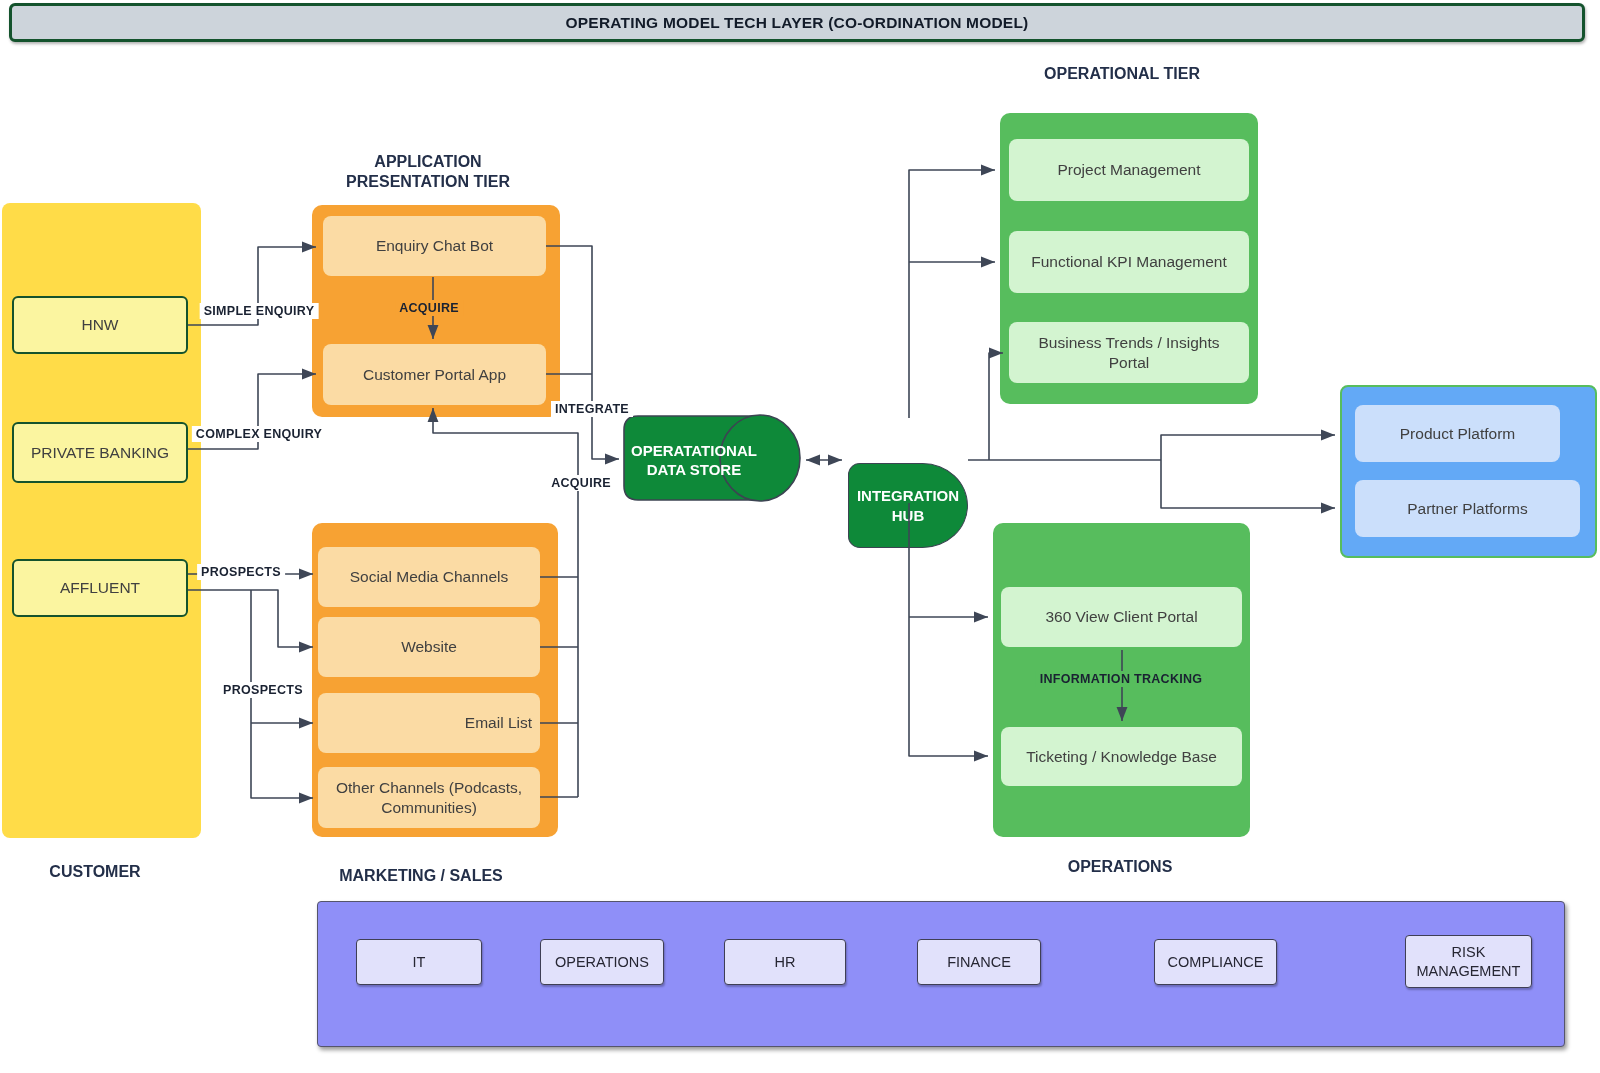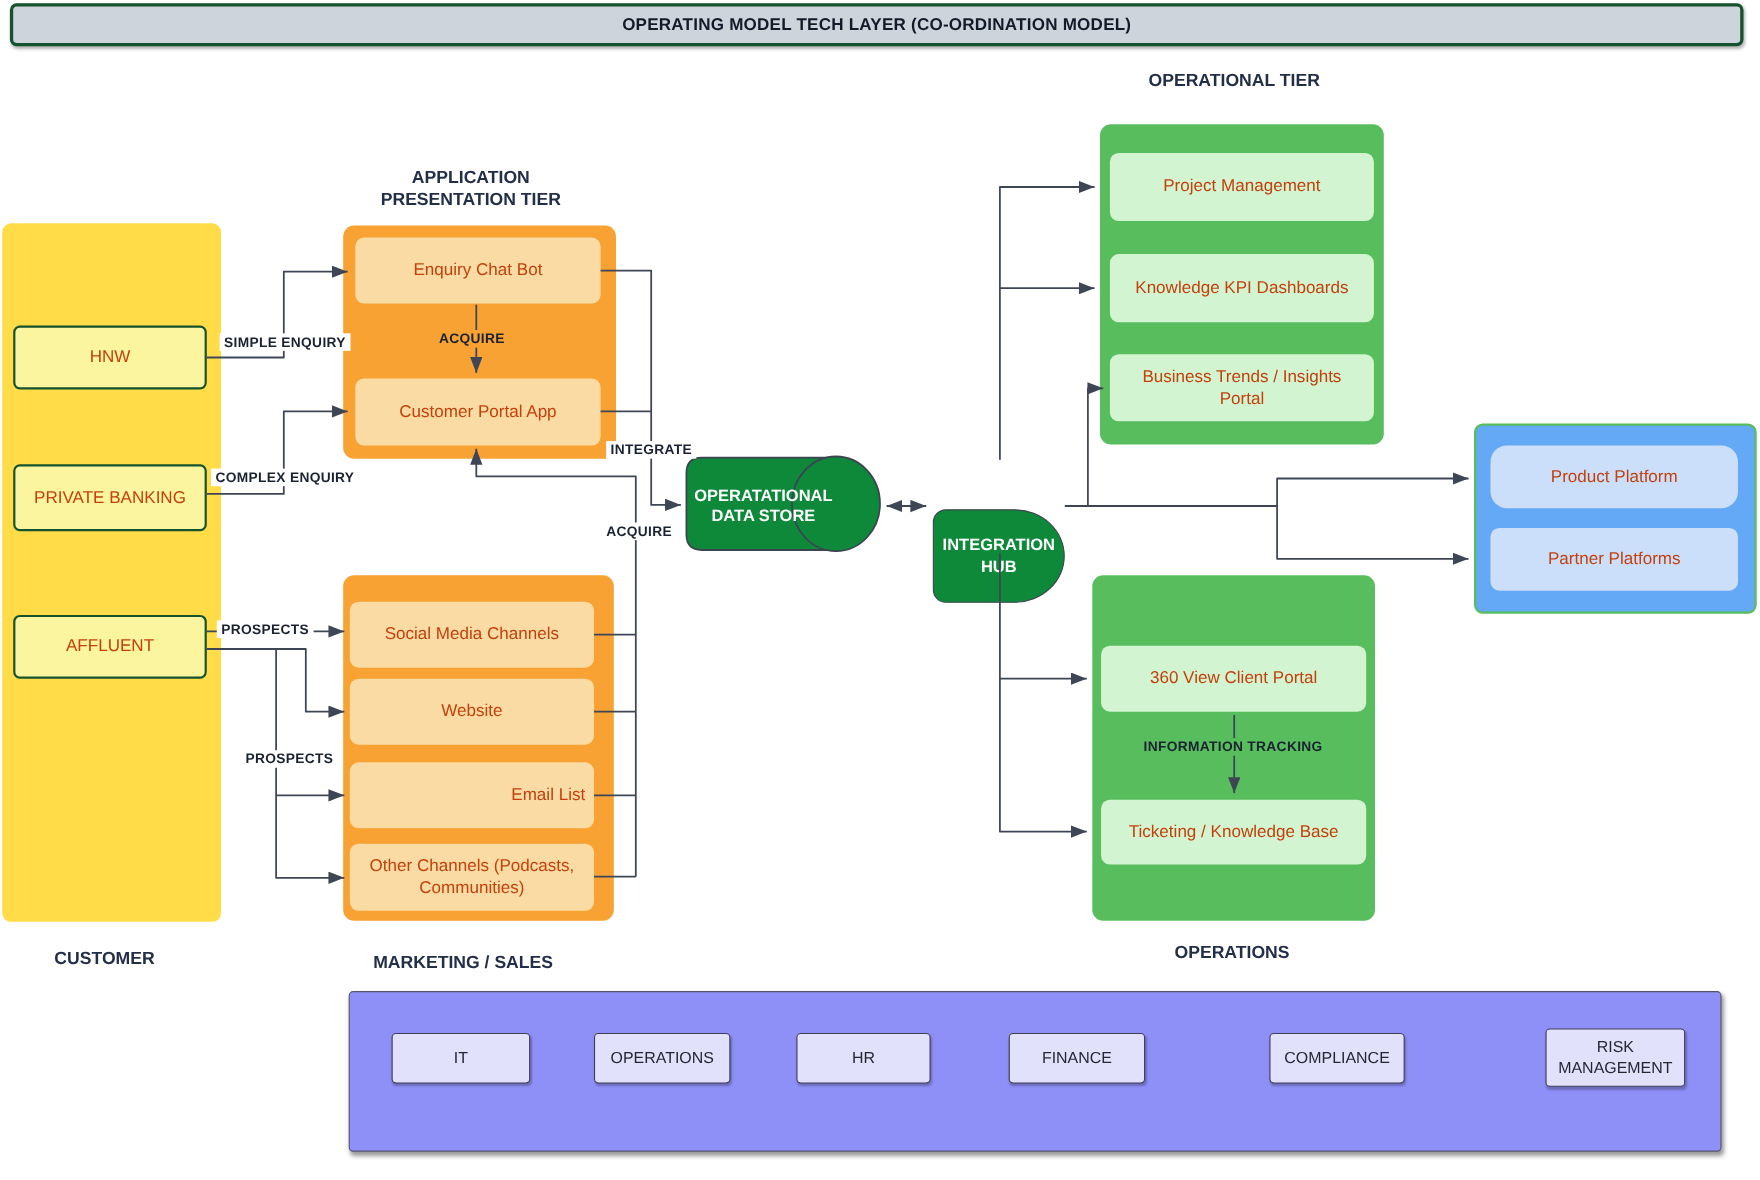--- a/index.html
+++ b/index.html
@@ -16,21 +16,21 @@
   
   .c-yellow{background:#FFDC48;border-radius:8px;}
   .c-orange{background:#F7A233;border-radius:10px;}
   .c-green{background:#57BD5D;border-radius:10px;}
   .c-blue{background:#63A9F6;border:2px solid #57BD5D;border-radius:8px;}
   .c-purple{background:#8F8FF8;border:1px solid #55556B;border-radius:4px;
             box-shadow:2px 3px 4px rgba(0,0,0,.4);}
 
   
   .node{display:flex;align-items:center;justify-content:center;text-align:center;
-        border-radius:8px;font-size:15.5px;color:#c2410c;line-height:1.25;padding:2px 8px;}
+        border-radius:8px;font-size:15.5px;color:#404040;line-height:1.25;padding:2px 8px;}
   .n-lightyellow{background:#FBF5A0;border:2px solid #14532d;border-radius:6px;}
   .n-lightorange{background:#FBDBA4;}
   .n-lightgreen{background:#D3F4D0;}
   .n-lightblue{background:#CBDFFB;}
   .n-dept{background:#E1E1FB;border:1px solid #3F3F55;border-radius:4px;
           font-size:14.5px;color:#262633;box-shadow:1px 2px 2px rgba(0,0,0,.25);}
 
   
   .hub{background:#0E8939;border:1.5px solid #3C4452;
        border-radius:12px 46px 46px 12px / 12px 43px 43px 12px;
@@ -111,37 +111,37 @@
     <div class="darkgreen-text">INTEGRATION</div>
     <div class="darkgreen-text">HUB</div>
   </div>
 
   <div class="section-label" style="left:1122px;top:74px;">OPERATIONAL TIER</div>
   <div class="abs c-green" style="left:1000px;top:113px;width:258px;height:291px;"></div>
   <div class="abs node n-lightgreen" style="left:1009px;top:139px;width:240px;height:62px;">
     <span>Project Management</span>
   </div>
   <div class="abs node n-lightgreen" style="left:1009px;top:231px;width:240px;height:62px;">
-    <span>Knowledge KPI Dashboards</span>
+    <span>Functional KPI Management</span>
   </div>
   <div class="abs node n-lightgreen" style="left:1009px;top:322px;width:240px;height:61px;">
     <span>Business Trends / Insights Portal</span>
   </div>
 
   <div class="abs c-green" style="left:993px;top:523px;width:257px;height:314px;"></div>
   <div class="abs node n-lightgreen" style="left:1001px;top:587px;width:241px;height:60px;">
     <span>360 View Client Portal</span>
   </div>
   <div class="abs node n-lightgreen" style="left:1001px;top:727px;width:241px;height:59px;">
     <span>Ticketing / Knowledge Base</span>
   </div>
   <div class="section-label" style="left:1120px;top:867px;">OPERATIONS</div>
 
   <div class="abs c-blue" style="left:1340px;top:385px;width:257px;height:173px;"></div>
-  <div class="abs node n-lightblue" style="left:1355px;top:405px;width:225px;height:57px;border-radius:15px;">
+  <div class="abs node n-lightblue" style="left:1355px;top:405px;width:205px;height:57px;">
     <span>Product Platform</span>
   </div>
   <div class="abs node n-lightblue" style="left:1355px;top:480px;width:225px;height:57px;">
     <span>Partner Platforms</span>
   </div>
 
   <div class="abs c-purple" style="left:317px;top:901px;width:1248px;height:146px;"></div>
   <div class="abs node n-dept" style="left:356px;top:939px;width:126px;height:46px;">
     <span>IT</span>
   </div>

